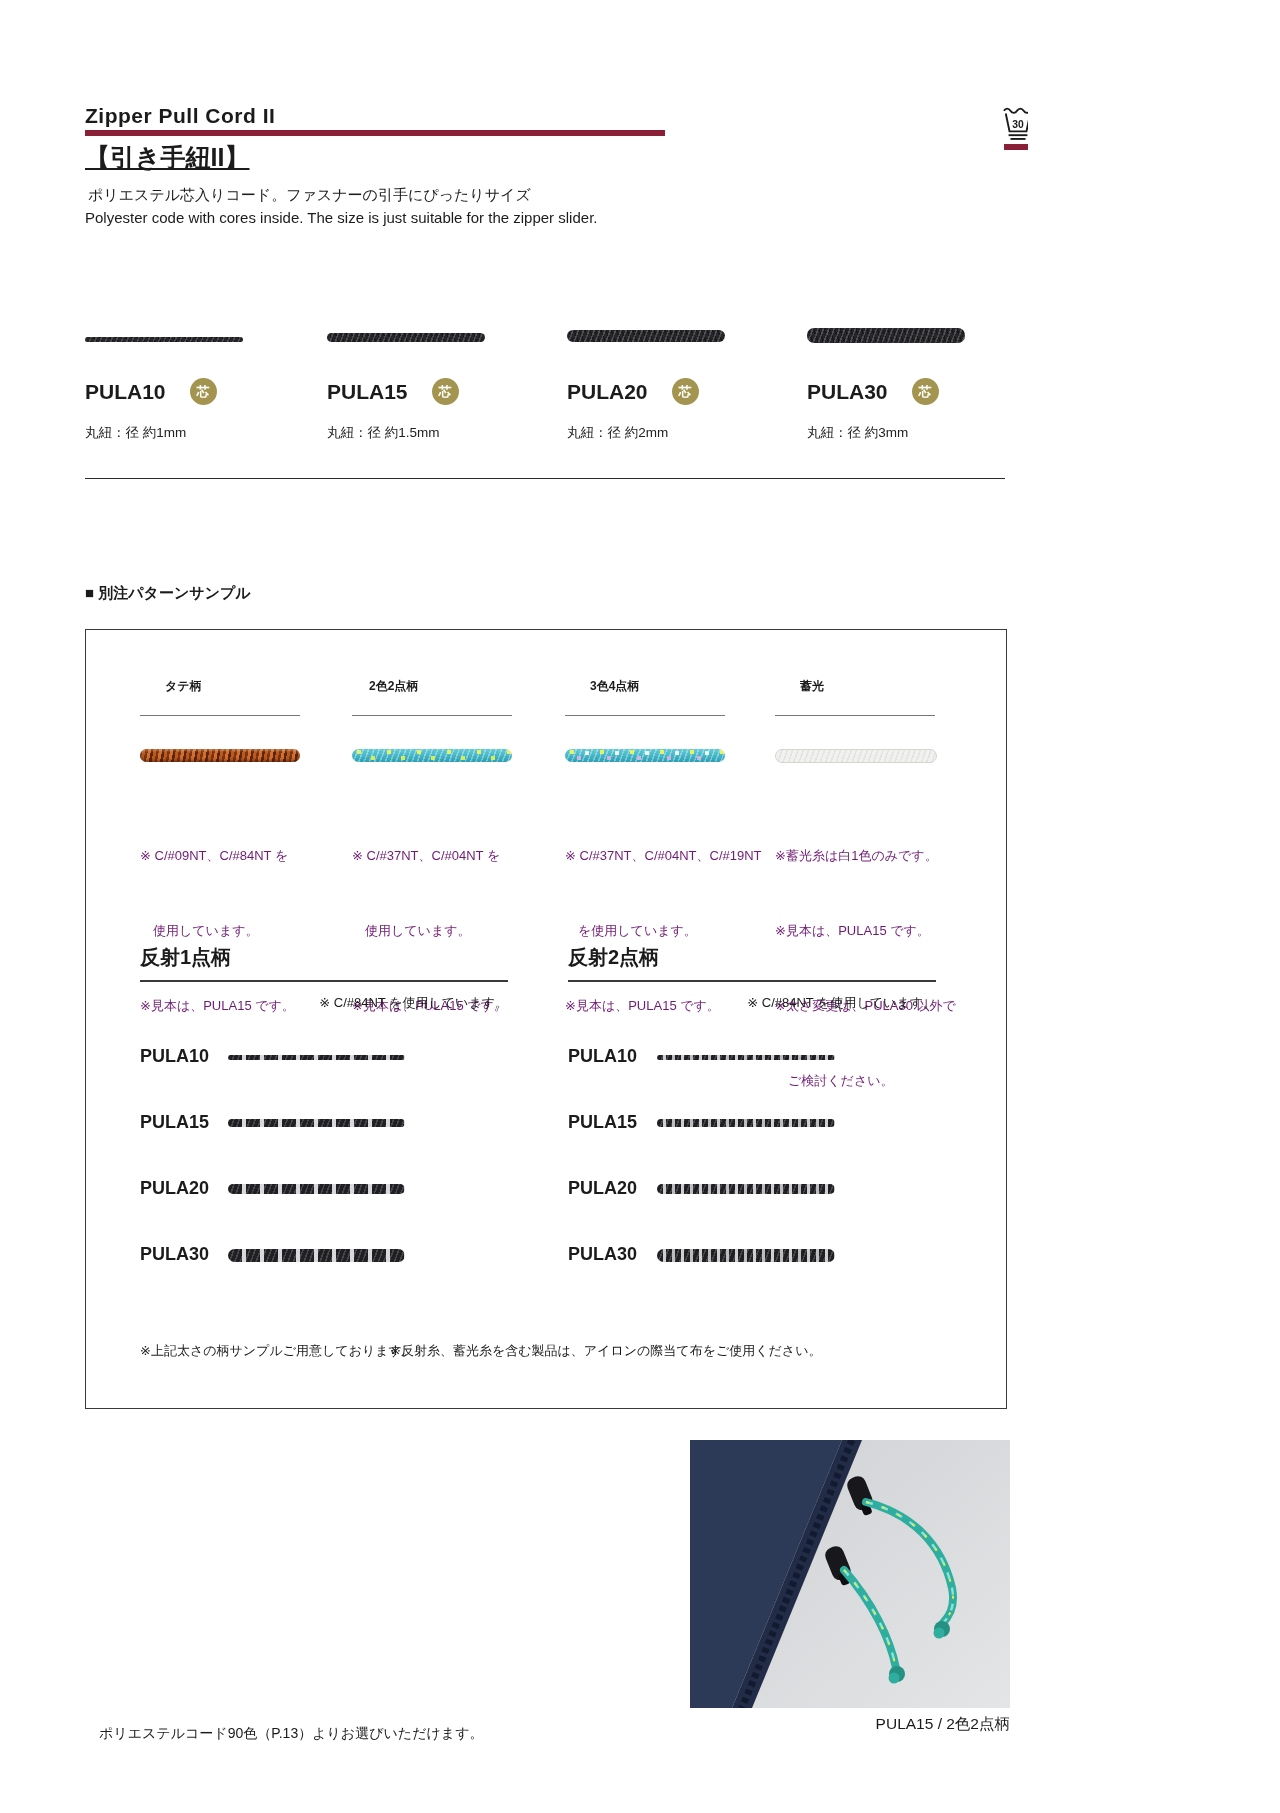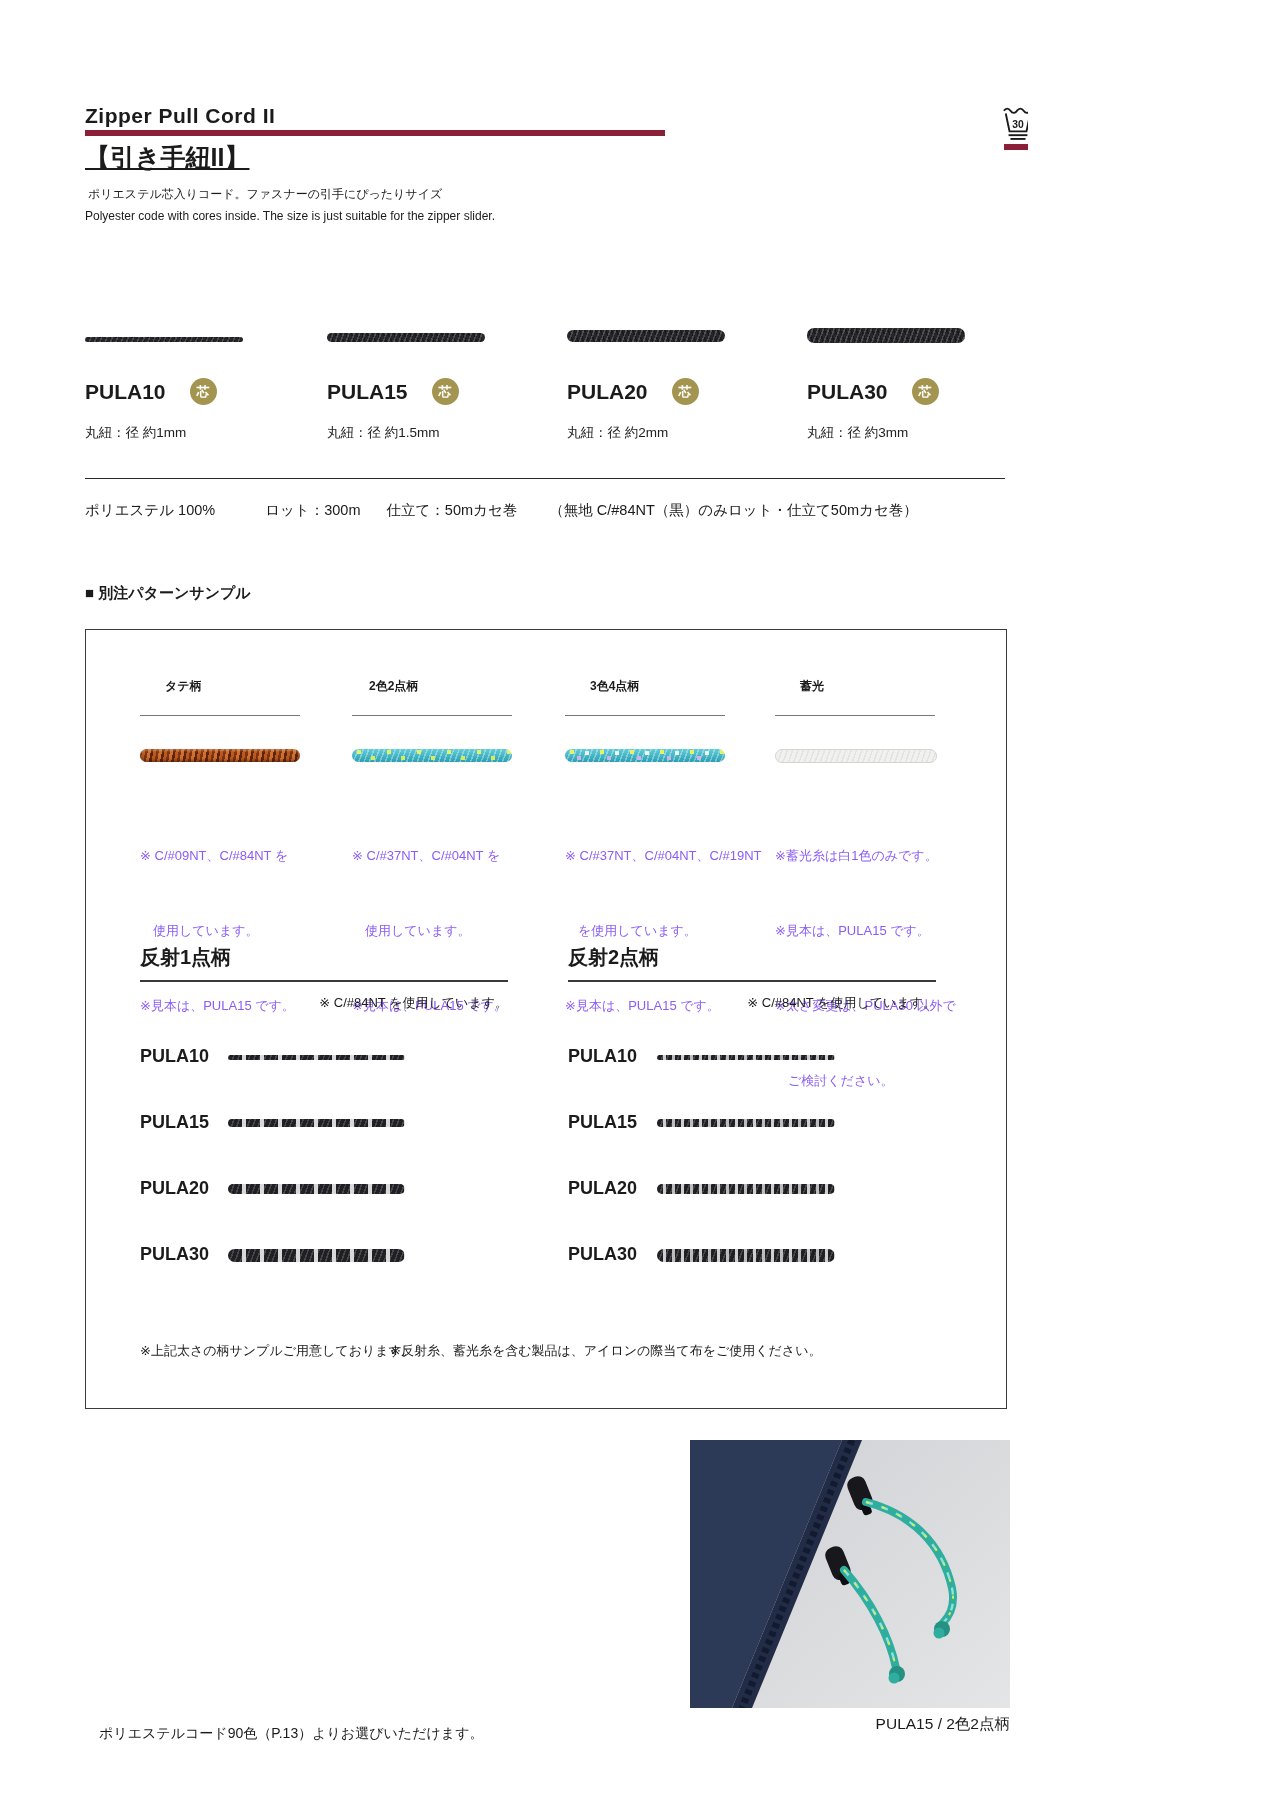--- a/index.html
+++ b/index.html
@@ -2,21 +2,21 @@
 <html><head>
 <meta charset="utf-8">
 <style>
   html,body{margin:0;padding:0;background:#fff;}
   .page{position:relative;width:1028px;height:1813px;background:#ffffff;
         font-family:"Liberation Sans","DejaVu Sans",sans-serif;color:#1b1b1b;overflow:hidden;}
   .abs{position:absolute;}
   .bar{background:#8a1f38;height:6px;}
   .title-en{font-size:21px;font-weight:bold;letter-spacing:.5px;}
   .title-jp{font-size:25px;font-weight:bold;text-decoration:underline;}
-  .desc{font-size:12px;}
+  .desc{font-size:15px;}
   .prod-name{font-size:21px;font-weight:bold;display:flex;align-items:center;gap:24px;}
   .core-badge{display:inline-flex;align-items:center;justify-content:center;width:27px;height:27px;
               border-radius:50%;background:#a3954f;color:#fff;font-size:13px;font-weight:bold;}
   .size-label{font-size:13.5px;color:#222;}
   .cord{border-radius:7px;}
   .cord-black{background-color:#26262a;background-image:
       repeating-linear-gradient(110deg,rgba(255,255,255,.20) 0 1.5px,rgba(0,0,0,0) 1.5px 5px),
       repeating-linear-gradient(70deg,rgba(0,0,0,.35) 0 1.5px,rgba(0,0,0,0) 1.5px 5px);}
   .cord-tate{background-image:
       repeating-linear-gradient(100deg,#5f2410 0 2.5px,#b85a20 2.5px 5.5px,#7e3312 5.5px 8px,#cf7030 8px 11px);
@@ -42,21 +42,21 @@
   .cord-ref2{background-color:#202024;background-image:
       repeating-linear-gradient(90deg,rgba(0,0,0,0) 0 6px,#cfcfcf 6px 9px,rgba(0,0,0,0) 9px 15px,#bdbdbd 15px 18px),
       repeating-linear-gradient(110deg,rgba(255,255,255,.18) 0 1.5px,rgba(0,0,0,0) 1.5px 5px);}
   .spec-line{font-size:14.5px;white-space:nowrap;}
   .spec-line span{display:inline-block;}
   .std-badge{border:4px solid #0f172a;color:#7b2433;font-size:15px;padding:12px 7px;white-space:nowrap;}
   .section-title{font-size:15px;font-weight:bold;}
   .sample-box{border:1px solid #3a3a3a;}
   .pat-title{font-size:12px;font-weight:bold;margin-left:25px;}
   .pat-underline{height:1px;background:#777;}
-  .pat-note{font-size:13px;line-height:25px;color:#8b5cf6;white-space:pre;}
+  .pat-note{font-size:13px;line-height:25px;color:#701a75;white-space:pre;}
   .ref-title{font-size:20px;font-weight:bold;}
   .ref-underline{height:2px;background:#3a3a3a;}
   .ref-note{font-size:13px;text-align:right;}
   .row-label{font-size:18px;font-weight:bold;}
   .foot-note{font-size:13px;}
   .bottom-note{font-size:14px;line-height:26px;white-space:pre;}
   .photo-caption{font-size:15.5px;text-align:right;}
   .care-row{display:flex;gap:6px;align-items:flex-end;}
   .care-row svg{display:block;}
 </style>
@@ -124,26 +124,20 @@
     <span>PULA30</span>
     <span class="core-badge">芯</span>
   </div>
 
   <div class="abs size-label" style="left:85px;top:424px;">丸紐：径 約1mm</div>
   <div class="abs size-label" style="left:327px;top:424px;">丸紐：径 約1.5mm</div>
   <div class="abs size-label" style="left:567px;top:424px;">丸紐：径 約2mm</div>
   <div class="abs size-label" style="left:807px;top:424px;">丸紐：径 約3mm</div>
 
   <div class="abs" style="left:85px;top:478px;width:920px;height:1px;background:#2a2a2a;"></div>
-  <div class="abs spec-line" style="left:85px;top:501px;">
-    <span style="margin-right:46px;">ポリエステル 100%</span>
-    <span style="margin-right:22px;">ロット：300m</span>
-    <span style="margin-right:28px;">仕立て：50mカセ巻</span>
-    <span>（無地 C/#84NT（黒）のみロット・仕立て50mカセ巻）</span>
-  </div>
   <div class="abs std-badge" style="left:1038px;top:494px;">定番・準定番</div>
 
   <div class="abs section-title" style="left:85px;top:584px;">■ 別注パターンサンプル</div>
   <div class="abs sample-box" style="left:85px;top:629px;width:920px;height:778px;"></div>
 
   <div class="abs pat-title" style="left:140px;top:678px;">タテ柄</div>
   <div class="abs pat-title" style="left:344px;top:678px;">2色2点柄</div>
   <div class="abs pat-title" style="left:565px;top:678px;">3色4点柄</div>
   <div class="abs pat-title" style="left:775px;top:678px;">蓄光</div>
 

